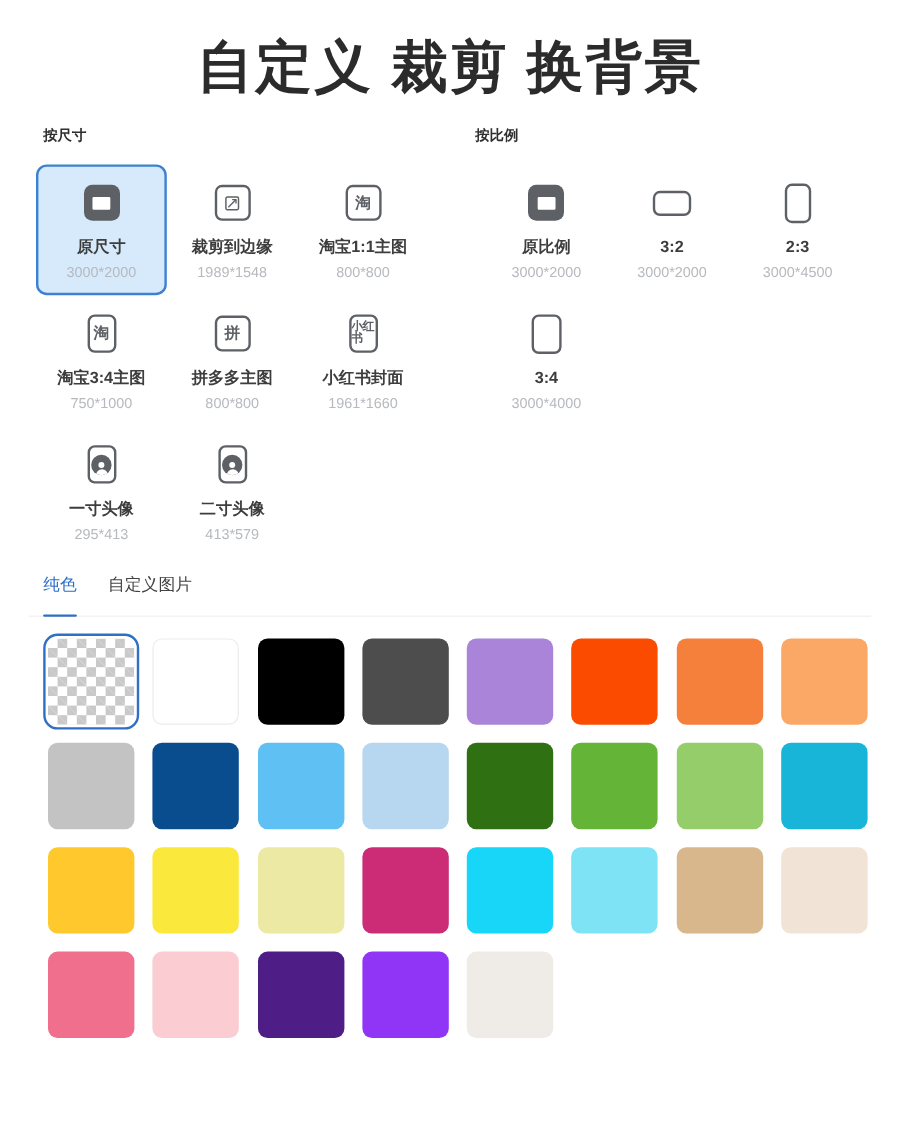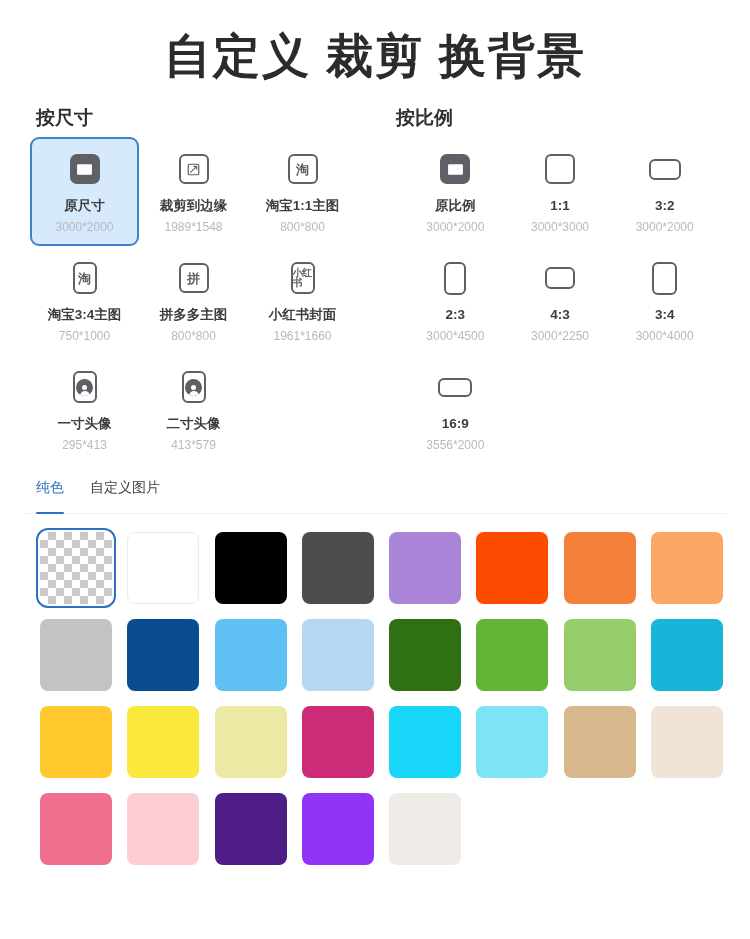--- a/index.html
+++ b/index.html
@@ -28,21 +28,21 @@
   }
 
   
   .section-headers {
     position: relative;
     height: 30px;
     margin-top: 22px;
   }
   .section-label {
     position: absolute;
-    font-size: 19px;
+    font-size: 12px;
     font-weight: bold;
     color: #2f2f2f;
   }
   .section-label.left  { left: 36px;  top: 0; }
   .section-label.right { left: 396px; top: 0; }
 
   
   .panels {
     display: flex;
     padding: 0 0 0 0;
@@ -349,70 +349,43 @@
                 </svg>
               </span>
             </span>
           </div>
           <div class="preset-label">原比例</div>
           <div class="preset-sub">3000*2000</div>
         </div>
         <div class="preset">
           <div class="preset-icon">
             <span class="gl">
-              <span class="gl-out" style="width: 30px; height: 30px;"></span>
-            </span>
-          </div>
-          <div class="preset-label">1:1</div>
-          <div class="preset-sub">3000*3000</div>
-        </div>
-        <div class="preset">
-          <div class="preset-icon">
-            <span class="gl">
               <span class="gl-out" style="width: 32px; height: 21px;"></span>
             </span>
           </div>
           <div class="preset-label">3:2</div>
           <div class="preset-sub">3000*2000</div>
         </div>
         <div class="preset">
           <div class="preset-icon">
             <span class="gl">
               <span class="gl-out" style="width: 22px; height: 33px;"></span>
             </span>
           </div>
           <div class="preset-label">2:3</div>
           <div class="preset-sub">3000*4500</div>
         </div>
         <div class="preset">
           <div class="preset-icon">
             <span class="gl">
-              <span class="gl-out" style="width: 30px; height: 22px;"></span>
-            </span>
-          </div>
-          <div class="preset-label">4:3</div>
-          <div class="preset-sub">3000*2250</div>
-        </div>
-        <div class="preset">
-          <div class="preset-icon">
-            <span class="gl">
               <span class="gl-out" style="width: 25px; height: 33px;"></span>
             </span>
           </div>
           <div class="preset-label">3:4</div>
           <div class="preset-sub">3000*4000</div>
-        </div>
-        <div class="preset">
-          <div class="preset-icon">
-            <span class="gl">
-              <span class="gl-out" style="width: 34px; height: 19px;"></span>
-            </span>
-          </div>
-          <div class="preset-label">16:9</div>
-          <div class="preset-sub">3556*2000</div>
         </div>
       </div>
   </div>
 </div>
 
 <div class="tabs-wrap">
   <div class="tabs-rule"></div>
   <div class="tab active">纯色</div>
   <div class="tab">自定义图片</div>
 </div>

